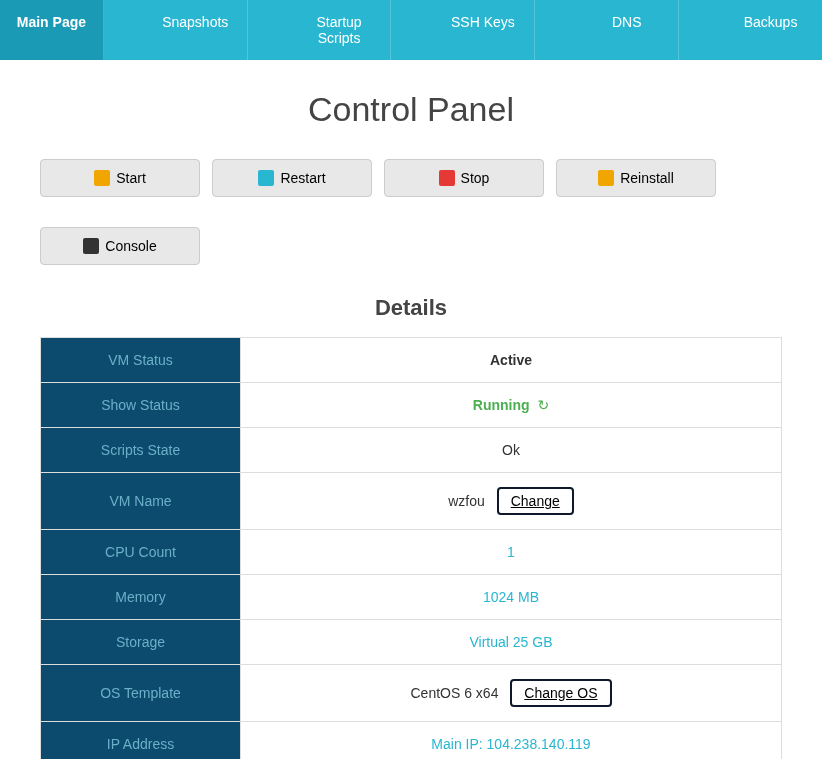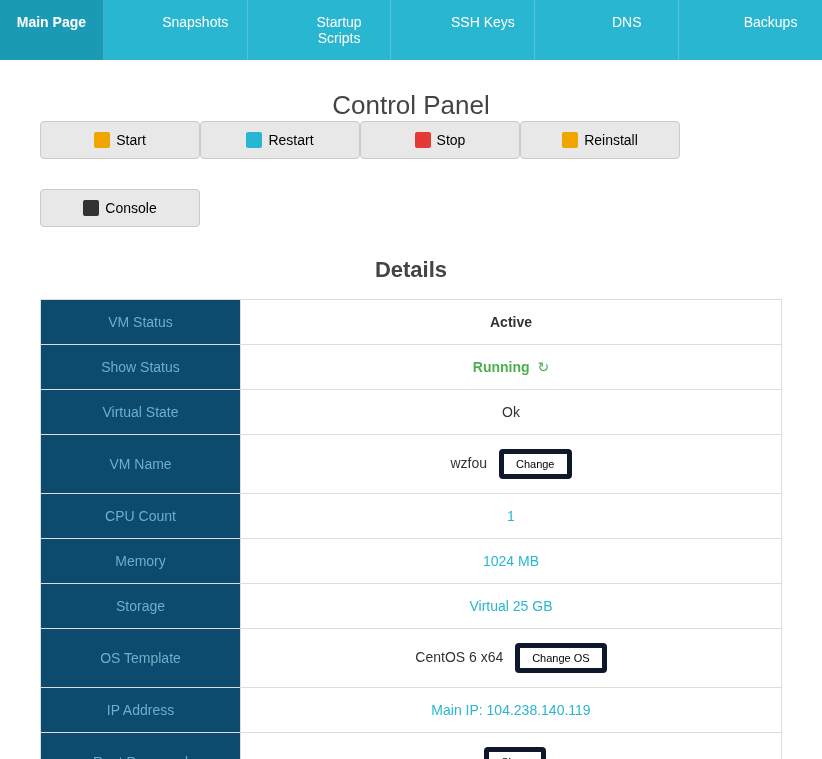--- a/index.html
+++ b/index.html
@@ -17,27 +17,28 @@
       border-right: 1px solid rgba(255,255,255,0.2);
     }
     .nav-item:last-child { border-right: none; }
     .nav-item.active { background: #1a9ab5; font-weight: bold; }
 
     
     .main { padding: 30px 40px; }
 
     .page-title {
       text-align: center;
-      font-size: 26px;
+      font-size: 34px;
       color: #444;
+      margin-bottom: 30px;
       font-weight: normal;
     }
 
     
-    .action-buttons { display: flex; flex-wrap: wrap; gap: 0; margin-bottom: 30px; }
+    .action-buttons { display: flex; flex-wrap: wrap; gap: 12px; margin-bottom: 30px; }
     .action-btn {
       background: #e8e8e8;
       border: 1px solid #ccc;
       border-radius: 4px;
       padding: 10px 24px;
       cursor: pointer;
       font-size: 14px;
       display: flex;
       align-items: center;
       gap: 6px;
@@ -76,26 +77,27 @@
     .details-table td:last-child {
       text-align: center;
     }
 
     .status-active { font-weight: bold; color: #333; }
     .status-running { color: #4caf50; font-weight: bold; }
     .link-blue { color: #29b6d0; }
 
     .inline-btn {
       background: #fff;
-      border: 5px solid #0f172a;
+      border: 2px solid #0f172a;
       border-radius: 4px;
       padding: 4px 12px;
       cursor: pointer;
-      font-size: 11px;
+      font-size: 14px;
       margin-left: 8px;
+      text-decoration: underline;
     }
 
     
     .icon-start { display: inline-block; width: 16px; height: 16px; background: #f0a500; border-radius: 2px; vertical-align: middle; }
     .icon-restart { display: inline-block; width: 16px; height: 16px; background: #29b6d0; border-radius: 2px; vertical-align: middle; }
     .icon-stop { display: inline-block; width: 16px; height: 16px; background: #e53935; border-radius: 2px; vertical-align: middle; }
     .icon-reinstall { display: inline-block; width: 16px; height: 16px; background: #f0a500; border-radius: 2px; vertical-align: middle; }
     .icon-console { display: inline-block; width: 16px; height: 16px; background: #333; border-radius: 2px; vertical-align: middle; }
     .icon-refresh { display: inline-block; font-size: 14px; color: #4caf50; margin-left: 4px; }
   </style>
@@ -154,21 +156,21 @@
 
       <tr>
         <td>Show Status</td>
         <td>
           <span class="status-running">Running</span>
           <span class="icon-refresh">↻</span>
         </td>
       </tr>
 
       <tr>
-        <td>Virtual State</td>
+        <td>Scripts State</td>
         <td>
           <span>Ok</span>
         </td>
       </tr>
 
       <tr>
         <td>VM Name</td>
         <td>
           <span>wzfou</span>
           <button class="inline-btn">Change</button>

